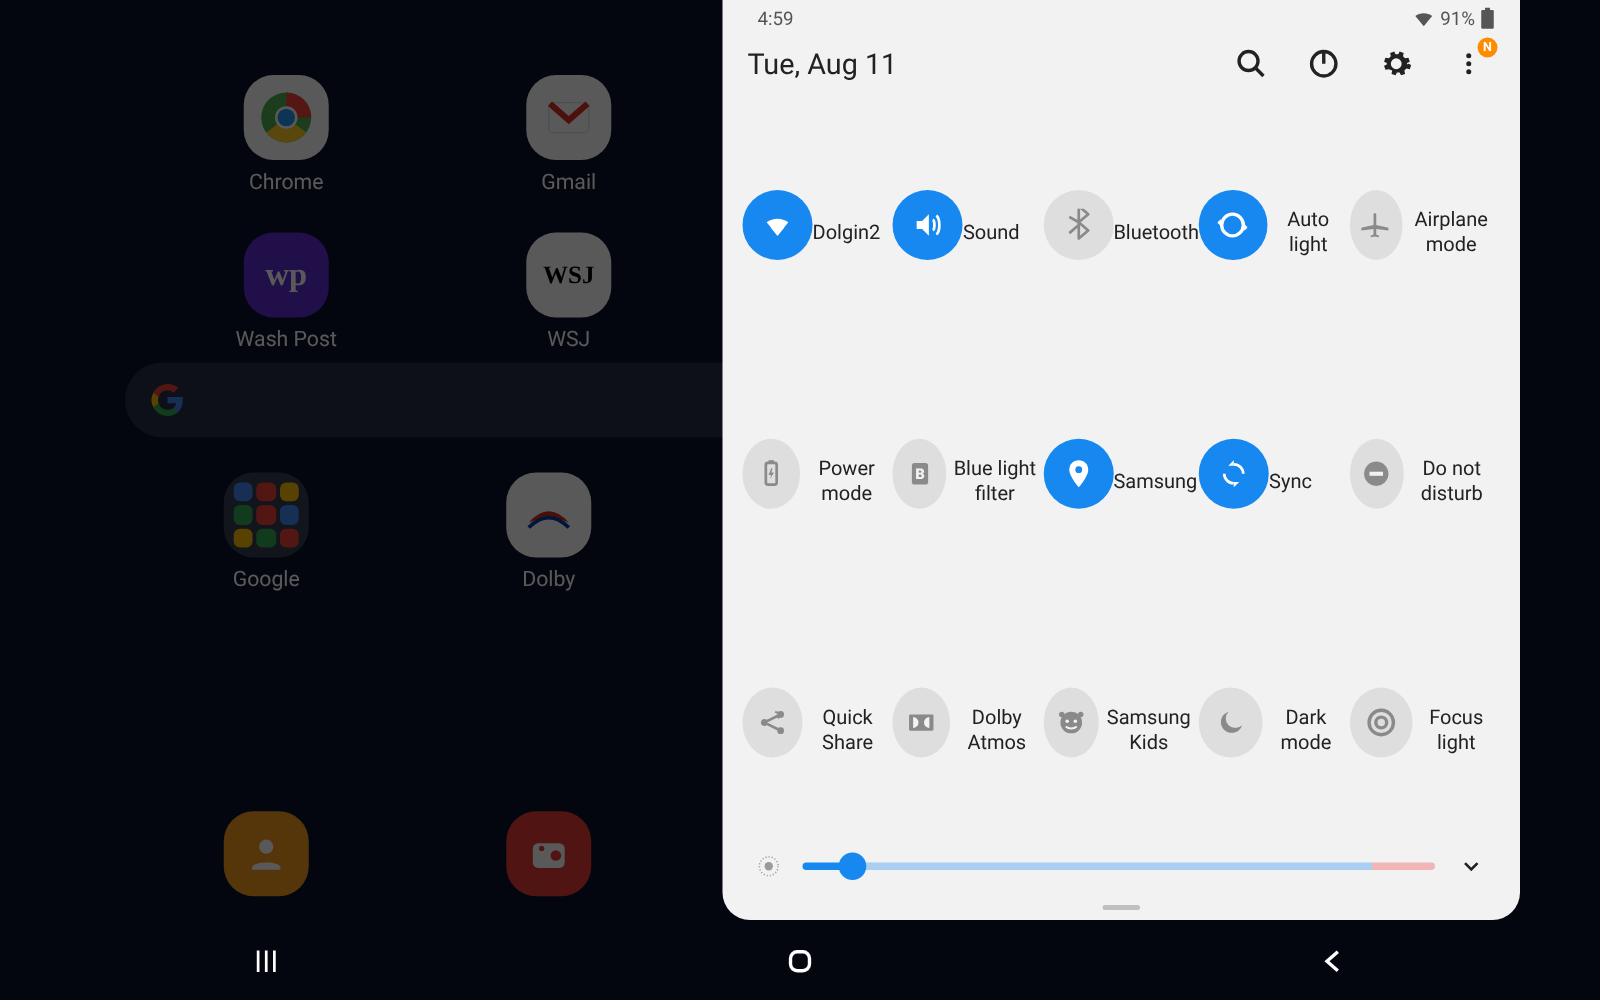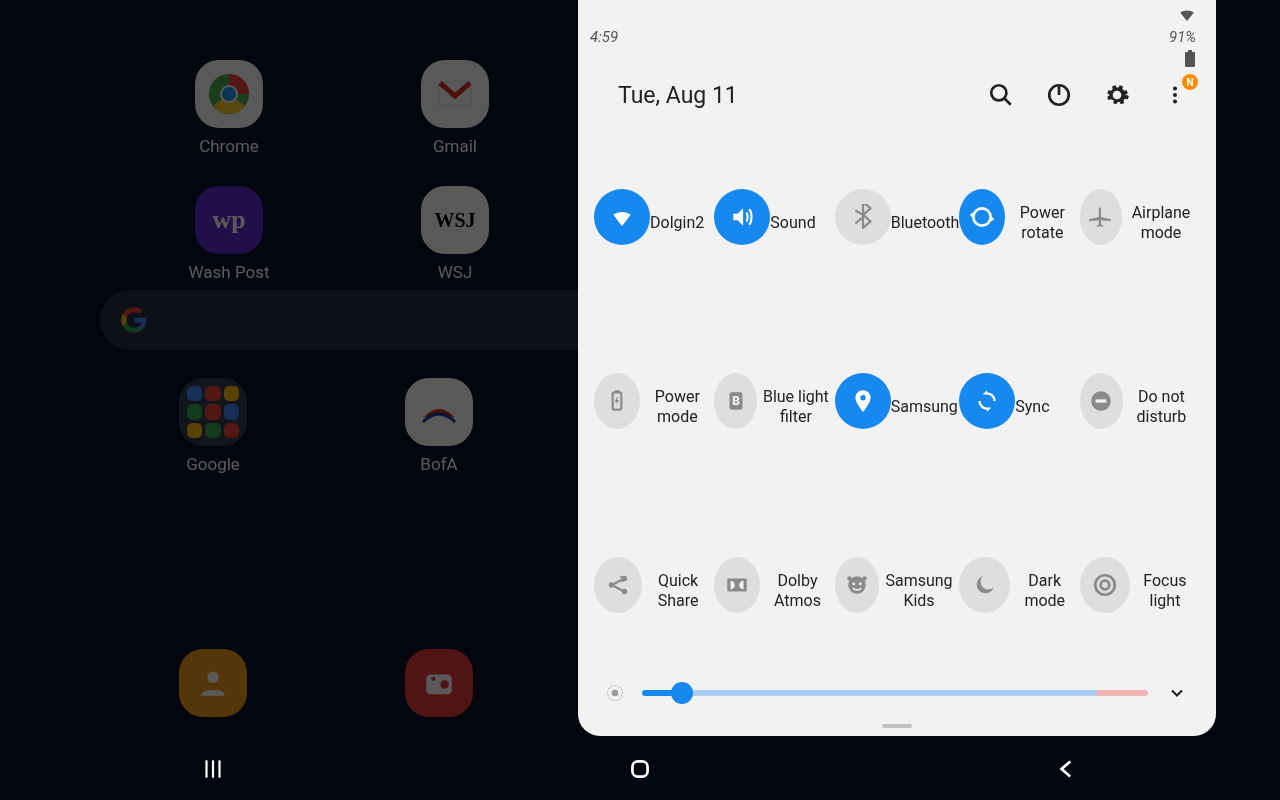--- a/index.html
+++ b/index.html
@@ -21,23 +21,23 @@
 
 .dock { position: absolute; bottom: 75px; left: 100px; display: grid; grid-template-columns: repeat(3, 226px); }
 .dock .app-icon .icon-box { width: 68px; height: 68px; }
 
 
 .nav-bar { position: absolute; bottom: 0; left: 0; right: 0; height: 62px; display: flex; justify-content: space-around; align-items: center; }
 .nav-btn { width: 28px; height: 28px; display: flex; align-items: center; justify-content: center; cursor: pointer; }
 
 
 .qs-panel { position: absolute; top: 0; left: 578px; width: 638px; height: 736px; background: #f2f2f2; border-bottom-left-radius: 22px; border-bottom-right-radius: 22px; display: flex; flex-direction: column; }
-.qs-status { display: flex; justify-content: space-between; align-items: center; padding: 6px 20px 2px 12px; font-size: 15px; color: #555; font-style: italic; }
-.qs-status-right { display: flex; align-items: flex-end; gap: 4px; flex-direction: column; }
-.qs-header { display: flex; justify-content: space-between; align-items: center; padding: 10px 26px 4px 40px; }
+.qs-status { display: flex; justify-content: space-between; align-items: center; padding: 6px 20px 2px 28px; font-size: 15px; color: #555; }
+.qs-status-right { display: flex; align-items: center; gap: 4px; }
+.qs-header { display: flex; justify-content: space-between; align-items: center; padding: 10px 26px 4px 20px; }
 .qs-date { font-size: 23px; color: #222; font-weight: 400; }
 .qs-header-icons { display: flex; gap: 28px; align-items: center; }
 .qs-header-btn { width: 30px; height: 30px; display: flex; align-items: center; justify-content: center; cursor: pointer; position: relative; }
 .badge { position: absolute; top: -6px; right: -8px; width: 16px; height: 16px; border-radius: 50%; background: #ff8c00; color: #fff; font-size: 10px; font-weight: 700; display: flex; align-items: center; justify-content: center; }
 
 .qs-tiles { flex: 1; display: grid; grid-template-columns: repeat(5, 1fr); padding: 40px 16px 10px; row-gap: 46px; column-gap: 0; }
 .qs-tile { display: flex; flex-direction: row; align-items: center; cursor: pointer; }
 .tile-circle { width: 56px; height: 56px; border-radius: 50%; display: flex; align-items: center; justify-content: center; margin-bottom: 12px; }
 .tile-circle.active { background: #1788ef; }
 .tile-circle.inactive { background: #dedede; }
@@ -117,21 +117,21 @@
       </div>
       <div class="app-label">Google</div>
     </div>
     <div class="app-icon">
       <div class="icon-box" style="background:#fff;">
         <svg width="40" height="40" viewBox="0 0 40 40">
             <path d="M4 26 Q20 8 36 26 Q20 20 4 26" fill="#d52b1e"></path>
             <path d="M4 30 Q20 14 36 30" stroke="#003da5" stroke-width="3" fill="none"></path>
           </svg>
       </div>
-      <div class="app-label">BofA</div>
+      <div class="app-label">Dolby</div>
     </div>
   </div>
 
   <div class="dock">
     <div class="app-icon">
       <div class="icon-box" style="background:#f29a1f;">
         <svg width="34" height="34" viewBox="0 0 24 24" fill="#fff">
             <circle cx="12" cy="8" r="4"></circle>
             <path d="M4 20c0-4 16-4 16 0v1H4z"></path>
           </svg>
@@ -224,21 +224,21 @@
       </div>
       <div class="qs-tile">
         <div class="tile-circle active">
           <svg width="26" height="26" viewBox="0 0 24 24">
             <circle cx="12" cy="12" r="8" stroke="#fff" stroke-width="2.5" fill="none"></circle>
             <path d="M4 12l-2-3M20 12l2 3" stroke="#fff" stroke-width="2.5"></path>
             <polygon points="3,8 6,10 1,11" fill="#fff"></polygon>
             <polygon points="21,16 18,14 23,13" fill="#fff"></polygon>
           </svg>
         </div>
-        <div class="tile-label">Power rotate</div>
+        <div class="tile-label">Auto light</div>
       </div>
       <div class="qs-tile">
         <div class="tile-circle inactive">
           <svg width="26" height="26" viewBox="0 0 24 24">
             <path d="M21 14l-9-2V4c0-1-2-1-2 0v8l-9 2v2l9-1v4l-2 1v1l3-.5 3 .5v-1l-2-1v-4l9 1v-2z" fill="#8a8a8a"></path>
           </svg>
         </div>
         <div class="tile-label">Airplane mode</div>
       </div>
       <div class="qs-tile">

